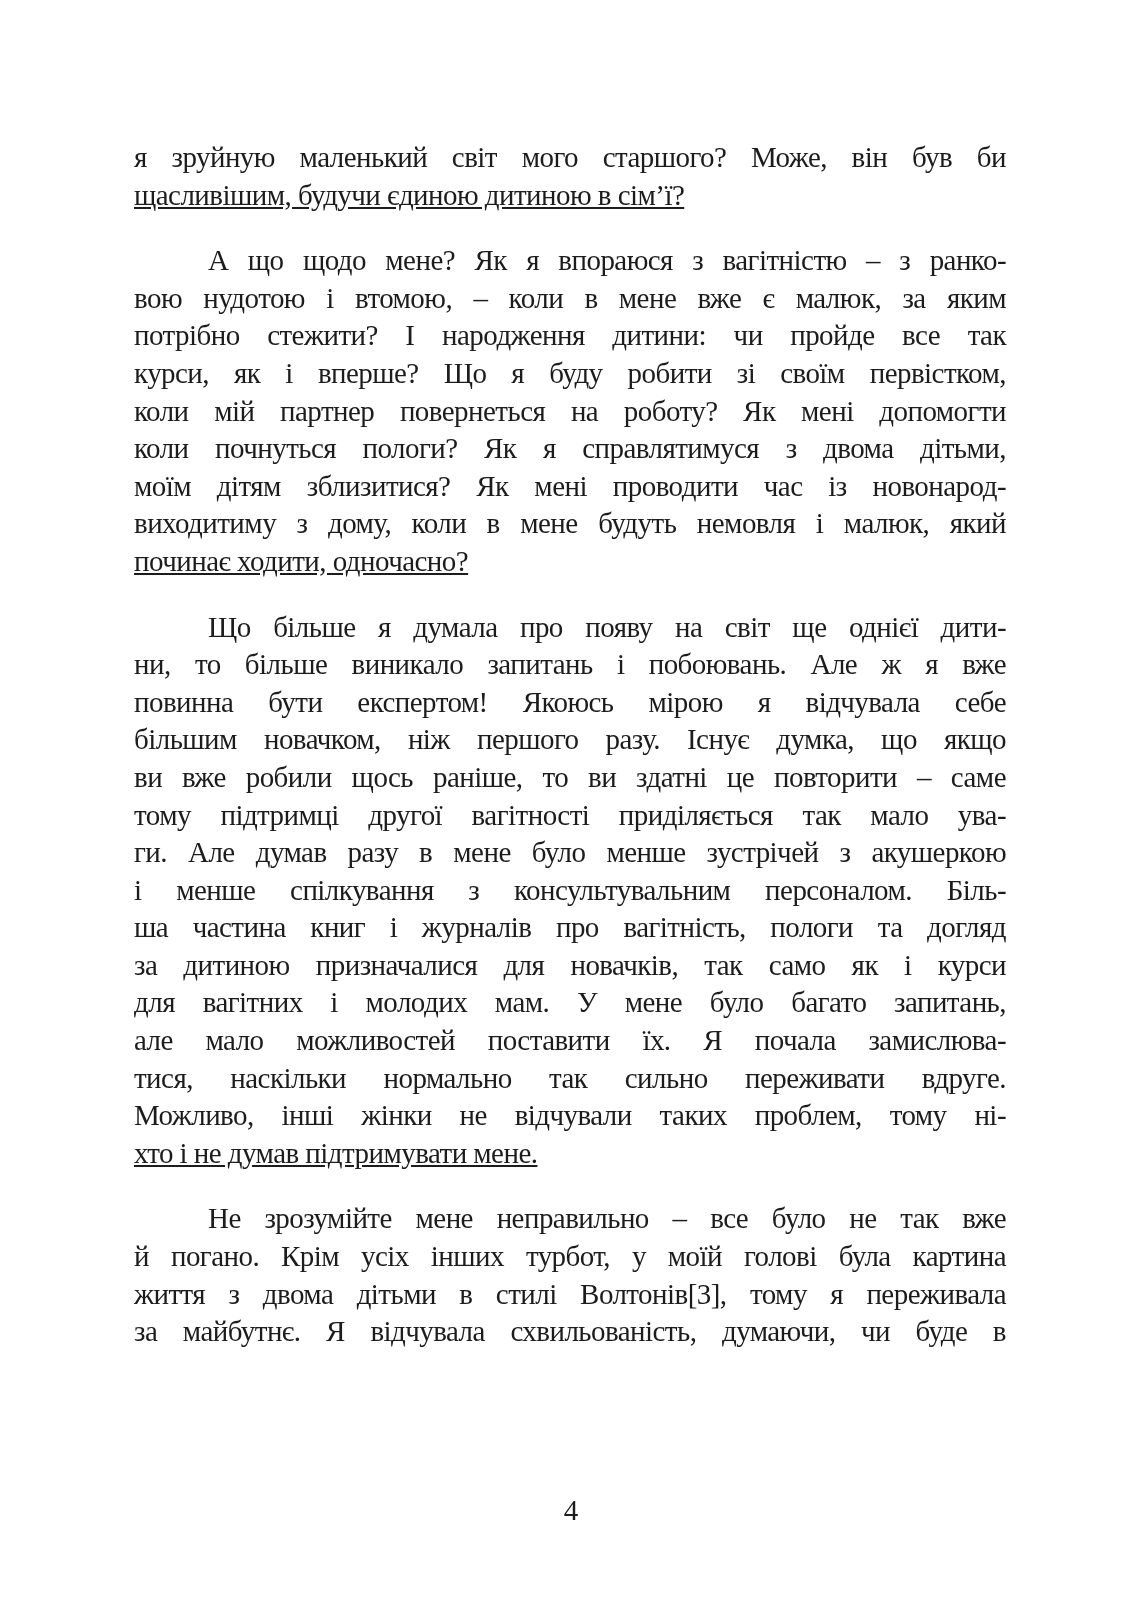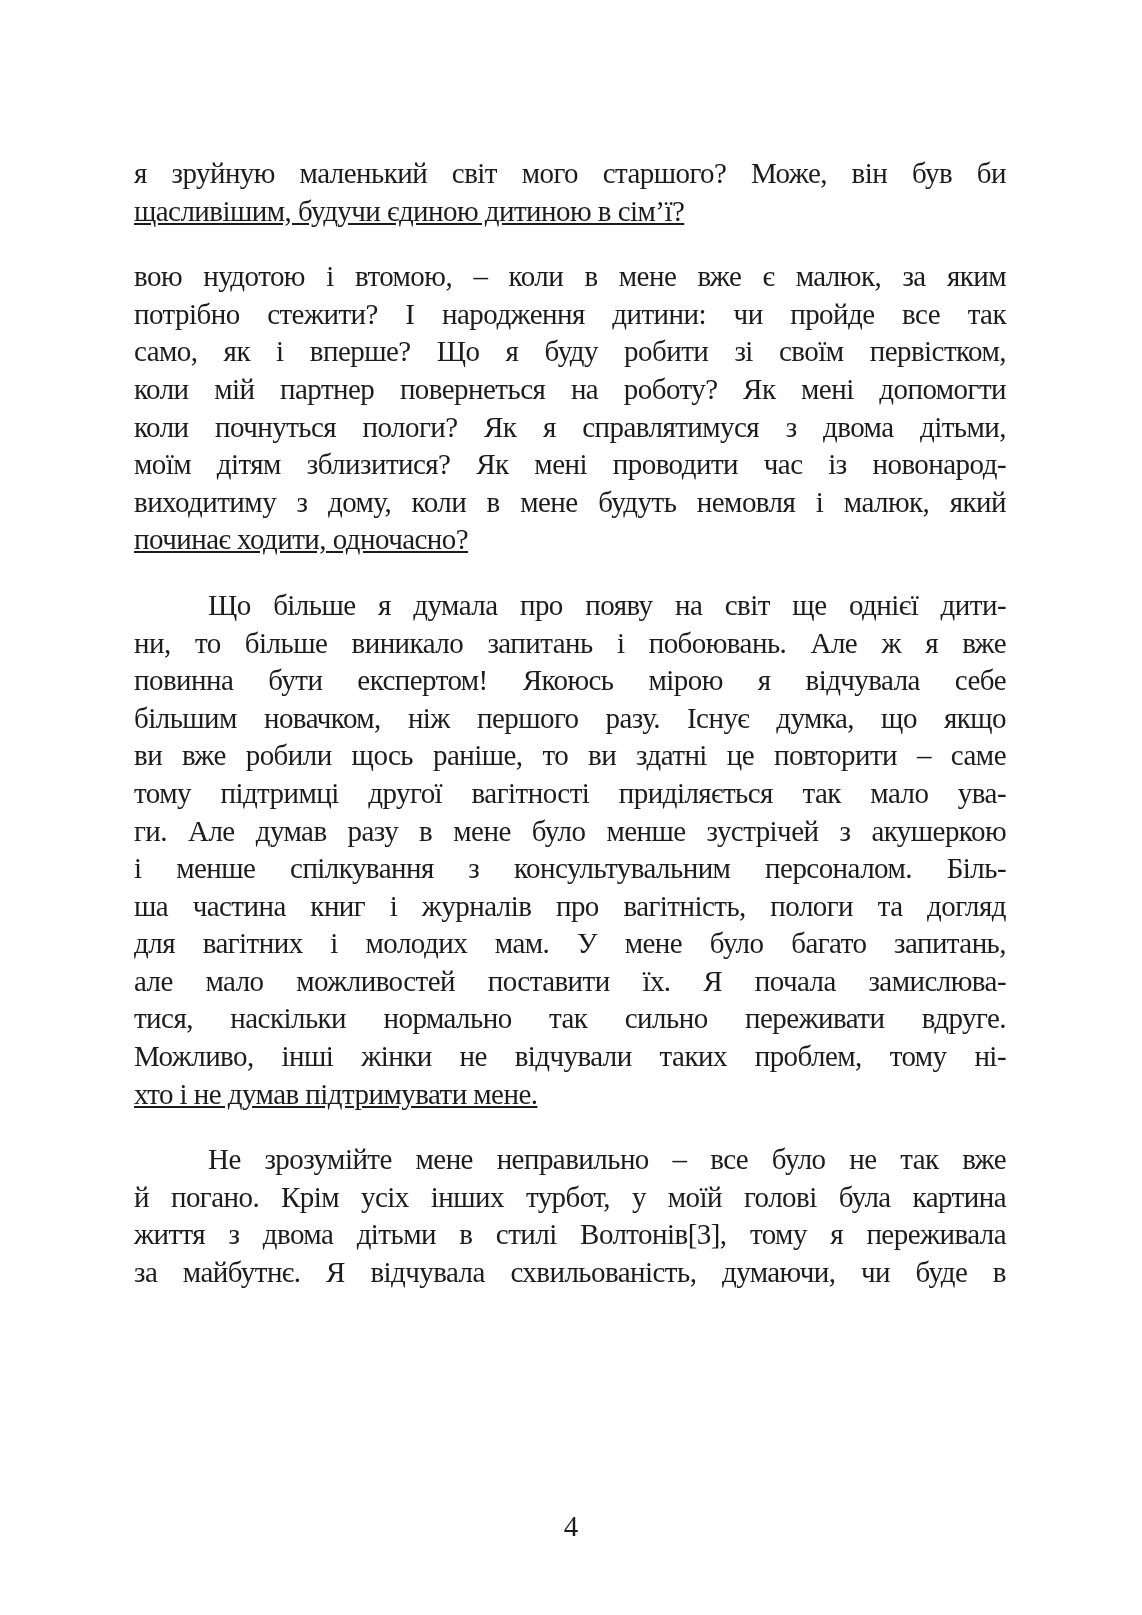--- a/index.html
+++ b/index.html
@@ -9,21 +9,21 @@
     }
     body {
       width: 1142px;
       height: 1615px;
       position: relative;
       overflow: hidden;
     }
     .page {
       position: absolute;
       left: 0;
-      top: 16px;
+      top: 0;
       width: 1142px;
       height: 1308px;
       background: #ffffff;
     }
     .text-block {
       position: absolute;
       left: 134px;
       top: 139px;
       width: 872px;
       font-family: "Liberation Serif", "DejaVu Serif", serif;
@@ -70,40 +70,42 @@
 
 <div class="page">
   <div class="text-block">
 
     <p class="paragraph">
       <span class="line">я зруйную маленький світ мого старшого? Може, він був би</span>
       <span class="line last">щасливішим, будучи єдиною дитиною в сім’ї?</span>
     </p>
 
     <p class="paragraph">
+      <span class="line indent">А що щодо мене? Як я впораюся з вагітністю – з ранко-</span>
       <span class="line">вою нудотою і втомою, – коли в мене вже є малюк, за яким</span>
       <span class="line">потрібно стежити? І народження дитини: чи пройде все так</span>
-      <span class="line">само, як і вперше? Що я буду робити зі своїм первістком,</span>
+      <span class="line">курси, як і вперше? Що я буду робити зі своїм первістком,</span>
       <span class="line">коли мій партнер повернеться на роботу? Як мені допомогти</span>
       <span class="line">коли почнуться пологи? Як я справлятимуся з двома дітьми,</span>
       <span class="line">моїм дітям зблизитися? Як мені проводити час із новонарод-</span>
       <span class="line">виходитиму з дому, коли в мене будуть немовля і малюк, який</span>
       <span class="line last">починає ходити, одночасно?</span>
     </p>
 
     <p class="paragraph">
       <span class="line indent">Що більше я думала про появу на світ ще однієї дити-</span>
       <span class="line">ни, то більше виникало запитань і побоювань. Але ж я вже</span>
       <span class="line">повинна бути експертом! Якоюсь мірою я відчувала себе</span>
       <span class="line">більшим новачком, ніж першого разу. Існує думка, що якщо</span>
       <span class="line">ви вже робили щось раніше, то ви здатні це повторити – саме</span>
       <span class="line">тому підтримці другої вагітності приділяється так мало ува-</span>
       <span class="line">ги. Але думав разу в мене було менше зустрічей з акушеркою</span>
       <span class="line">і менше спілкування з консультувальним персоналом. Біль-</span>
       <span class="line">ша частина книг і журналів про вагітність, пологи та догляд</span>
+      <span class="line">за дитиною призначалися для новачків, так само як і курси</span>
       <span class="line">для вагітних і молодих мам. У мене було багато запитань,</span>
       <span class="line">але мало можливостей поставити їх. Я почала замислюва-</span>
       <span class="line">тися, наскільки нормально так сильно переживати вдруге.</span>
       <span class="line">Можливо, інші жінки не відчували таких проблем, тому ні-</span>
       <span class="line last">хто і не думав підтримувати мене.</span>
     </p>
 
     <p class="paragraph">
       <span class="line indent">Не зрозумійте мене неправильно – все було не так вже</span>
       <span class="line">й погано. Крім усіх інших турбот, у моїй голові була картина</span>

